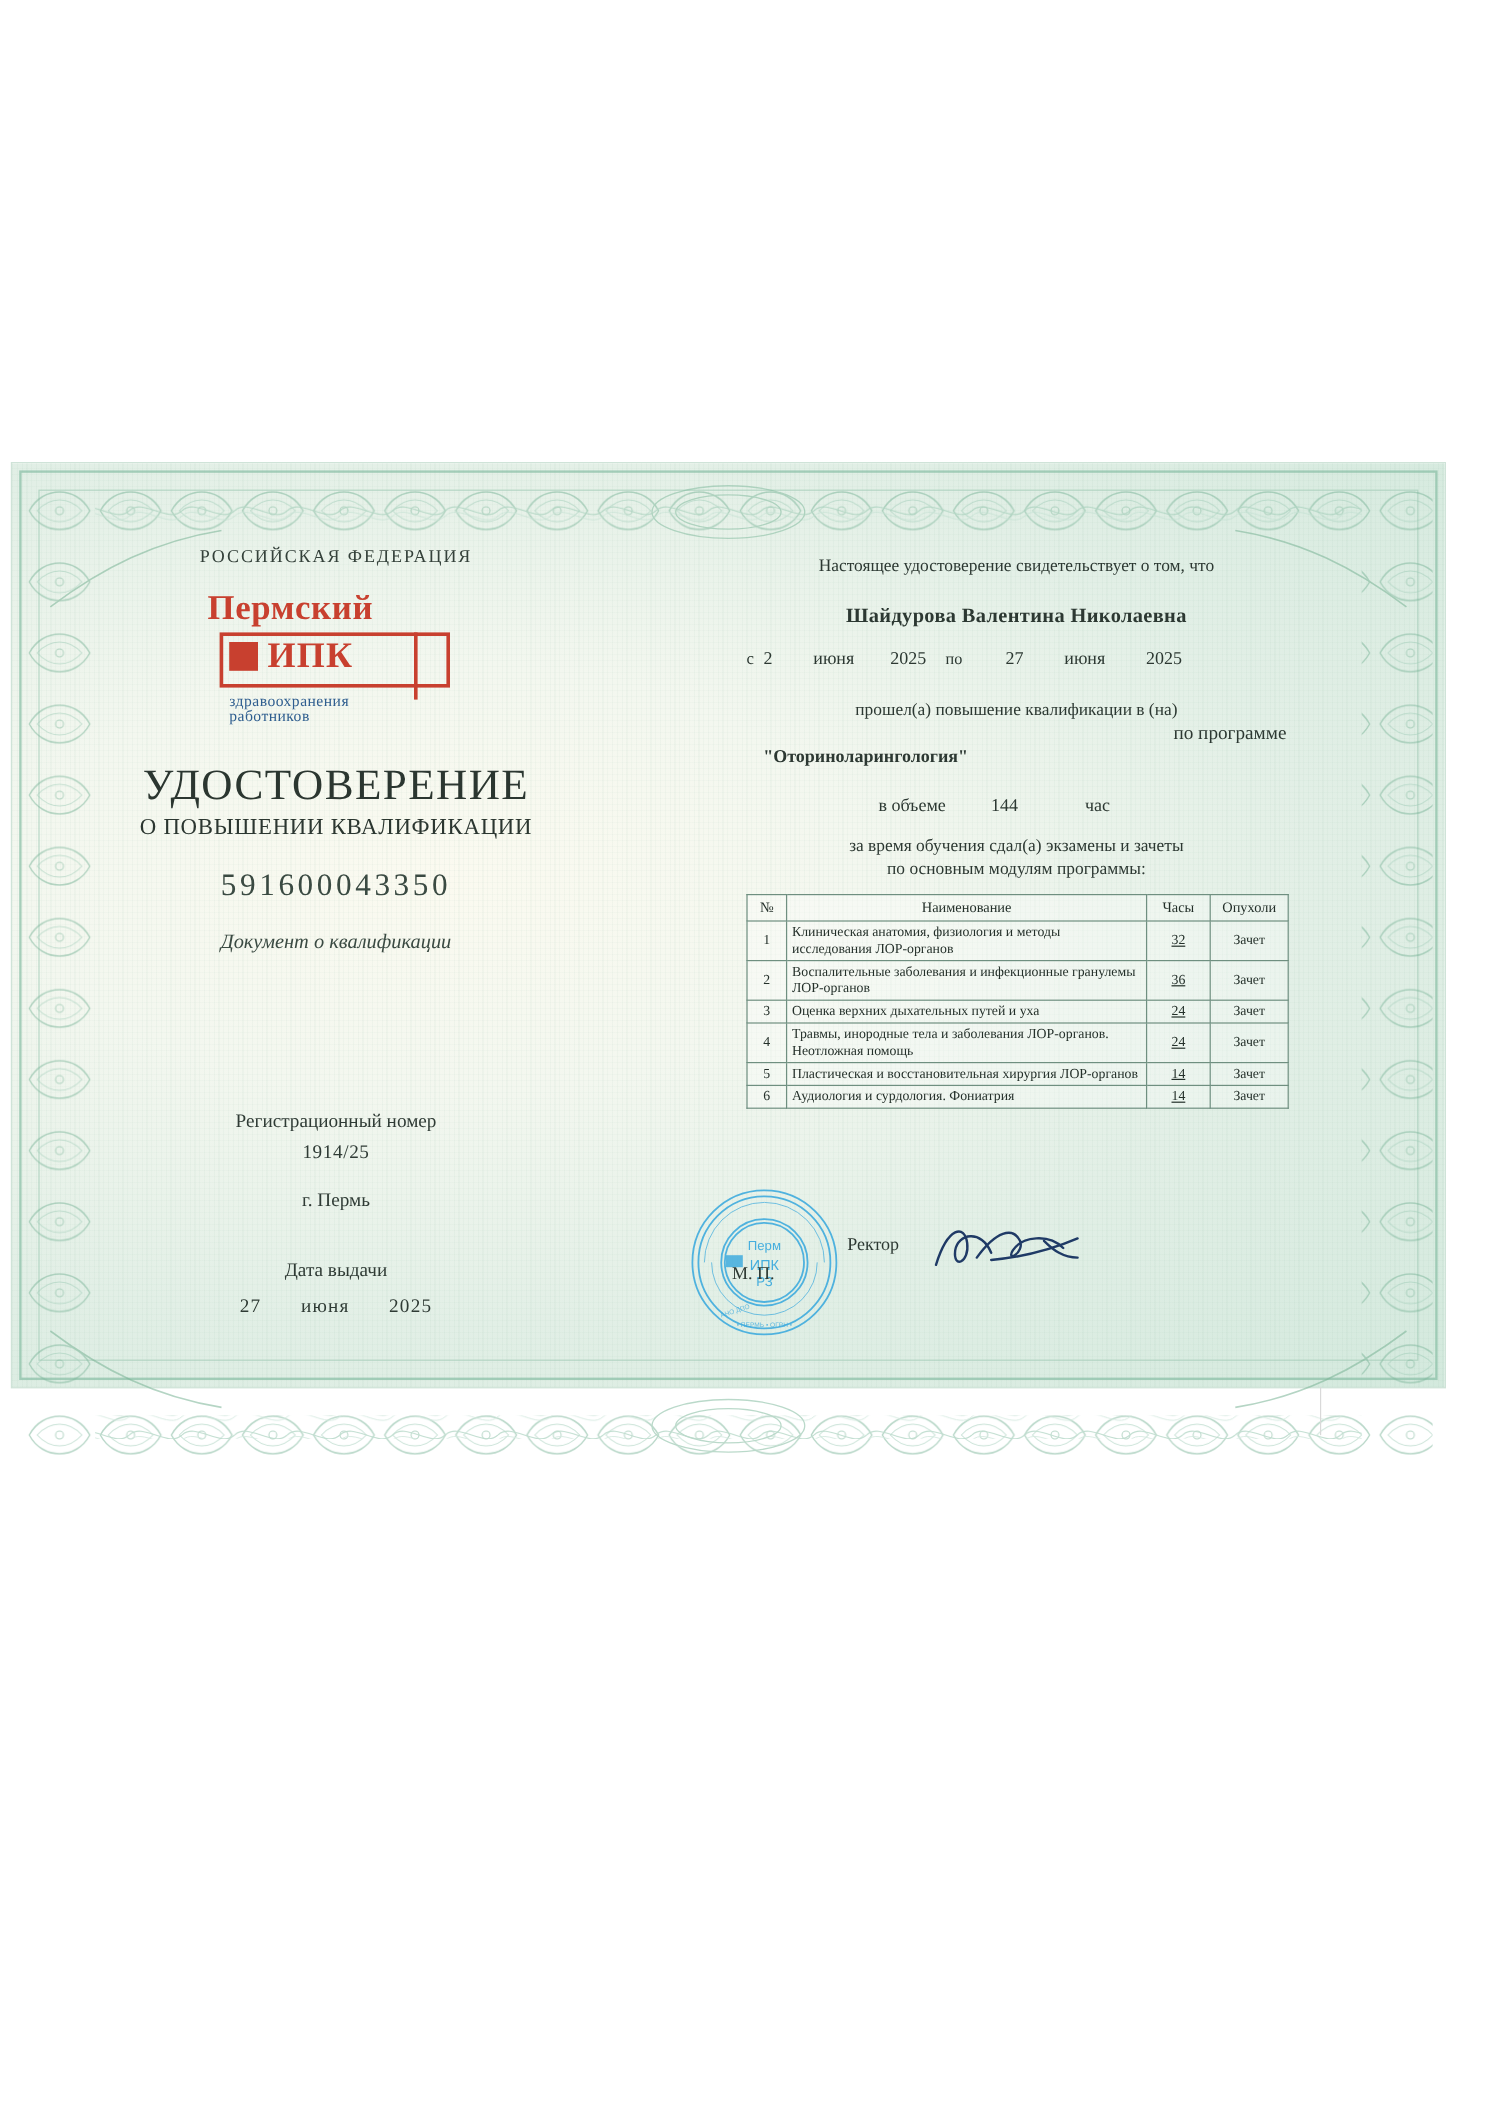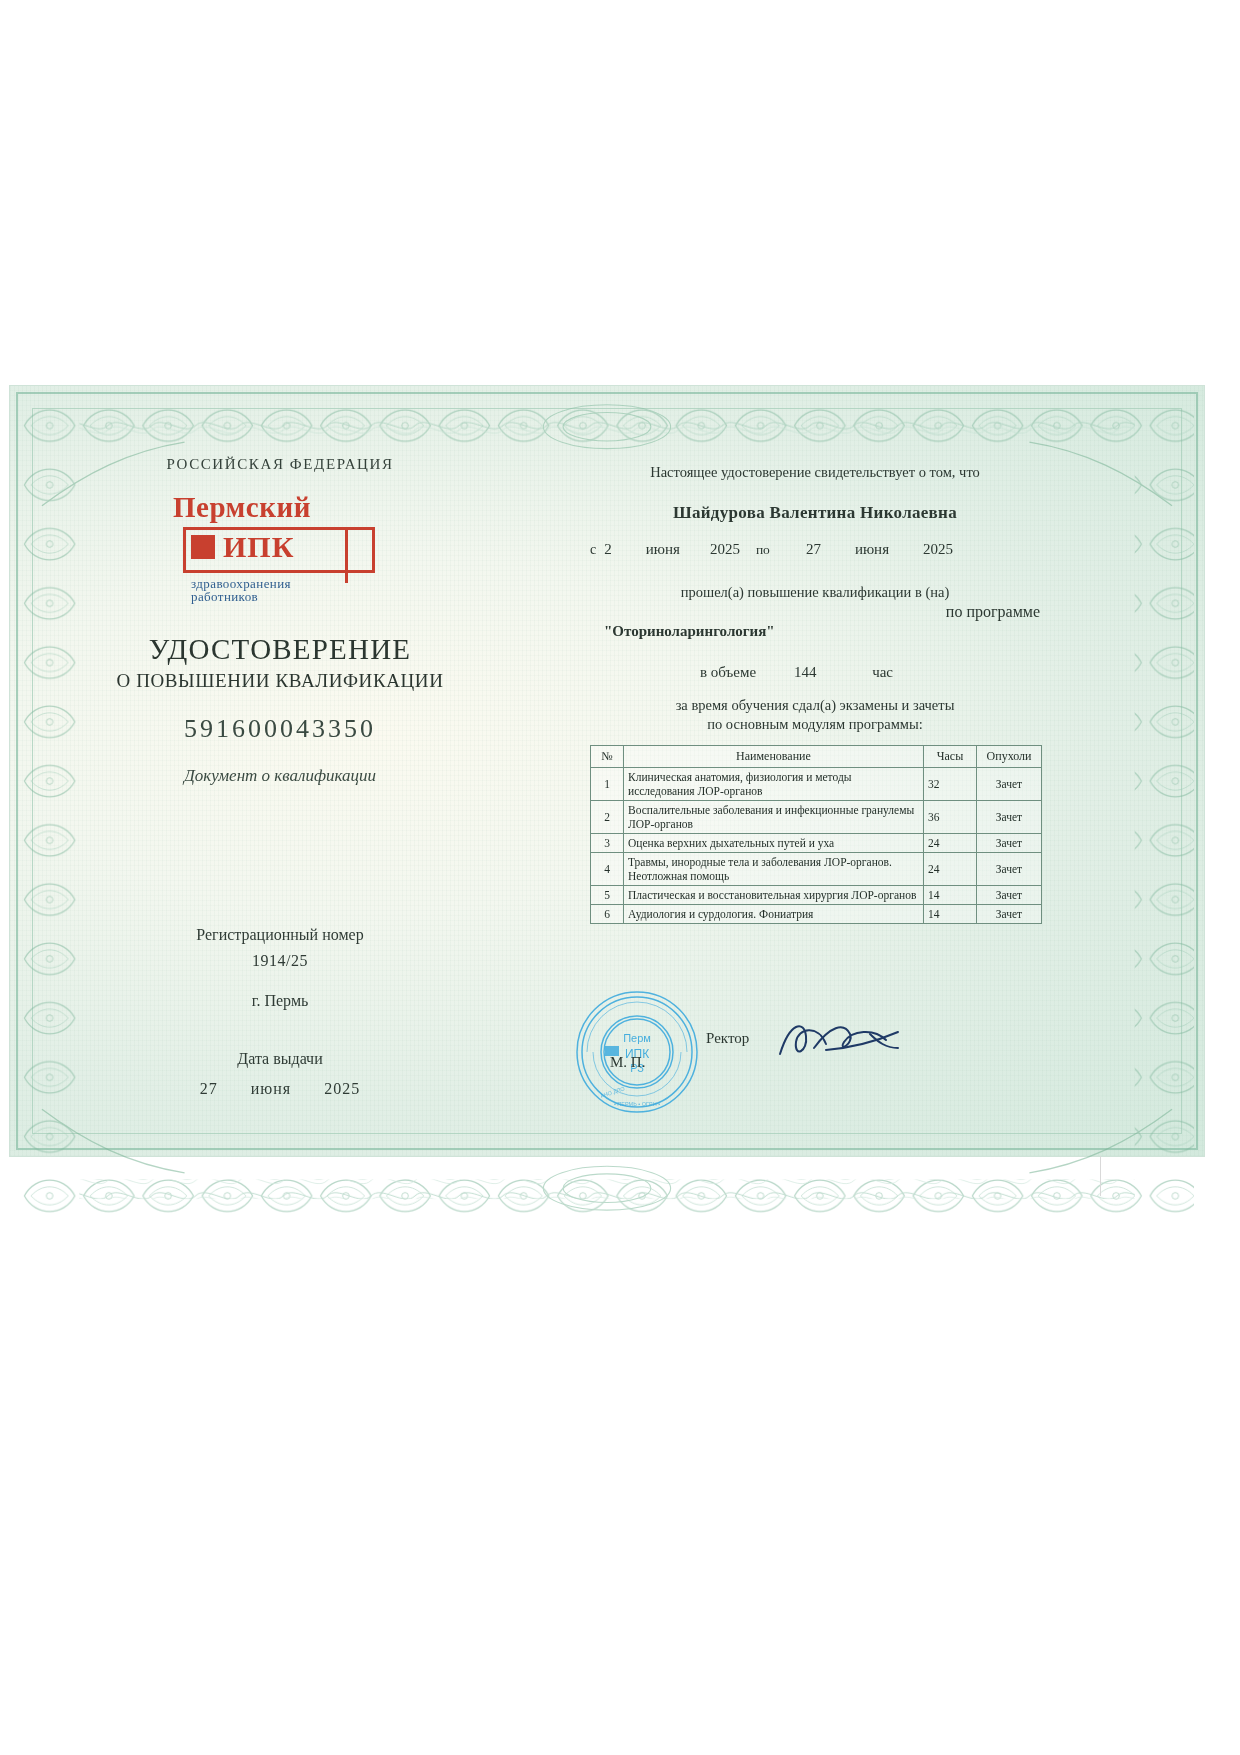--- a/index.html
+++ b/index.html
@@ -122,21 +122,21 @@
     position: absolute;
     left: 26px;
     font-size: 13px;
     color: #2f5e8f;
     letter-spacing: .4px;
   }
   #logo-sub1 { top: 98px; }
   #logo-sub2 { top: 85px; }
 
   #title-main {
-    font-size: 29px;
+    font-size: 36px;
     letter-spacing: 1.2px;
     color: #2b3630;
     margin-top: 22px;
     font-weight: normal;
   }
   #title-sub {
     font-size: 19px;
     letter-spacing: .6px;
     color: #2b3630;
     margin-top: 4px;
@@ -174,21 +174,21 @@
   #issue-date {
     font-size: 16px;
     margin-top: 12px;
     letter-spacing: 1px;
   }
   #issue-date span { margin: 0 14px; }
 
   
   #right-col {
     position: absolute;
-    left: 580px;
+    left: 612px;
     top: 78px;
     width: 450px;
     color: #2c3832;
   }
   #attest-line {
     font-size: 14.5px;
     text-align: center;
   }
   #person-name {
     font-size: 17px;
@@ -266,21 +266,21 @@
     padding: 2px 4px;
   }
   #modules-table thead th {
     font-weight: normal;
     font-size: 12px;
     text-align: center;
     padding: 3px 4px;
   }
   #modules-table td.c-num { width: 24px; text-align: center; }
   #modules-table td.c-name { line-height: 1.22; }
-  #modules-table td.c-hours { width: 44px; text-align: left; }
+  #modules-table td.c-hours { width: 44px; text-align: center; text-decoration: underline; }
   #modules-table td.c-mark { width: 56px; text-align: center; }
   #modules-table th.c-num { width: 24px; }
   #modules-table th.c-hours { width: 44px; }
   #modules-table th.c-mark { width: 56px; }
 
   
   #sign-area {
     position: absolute;
     left: 600px;
     top: 620px;

